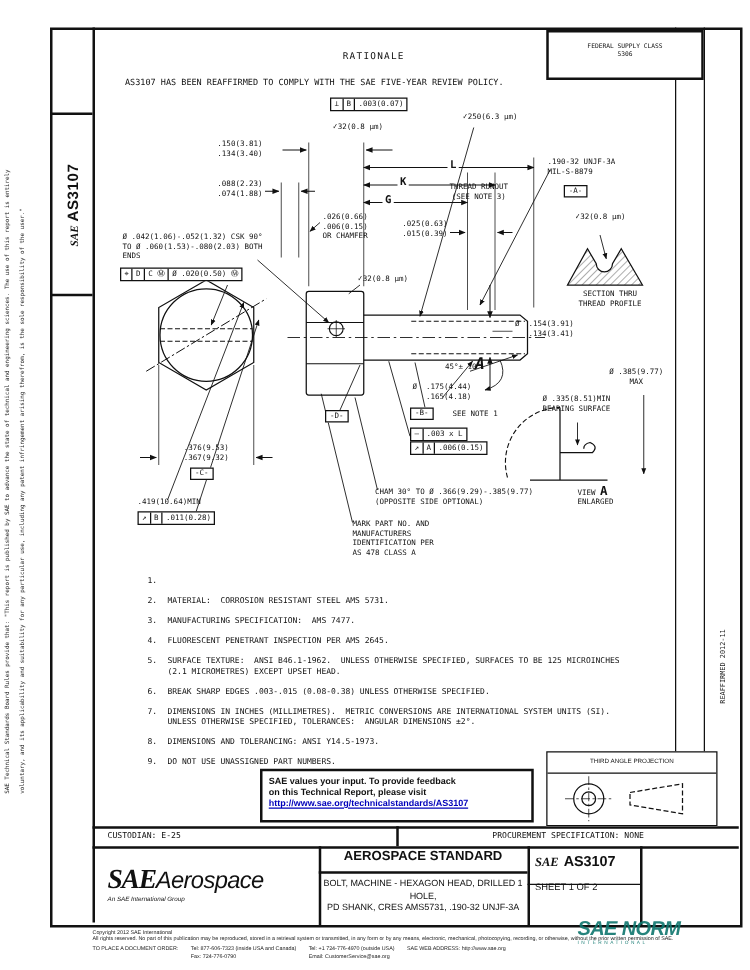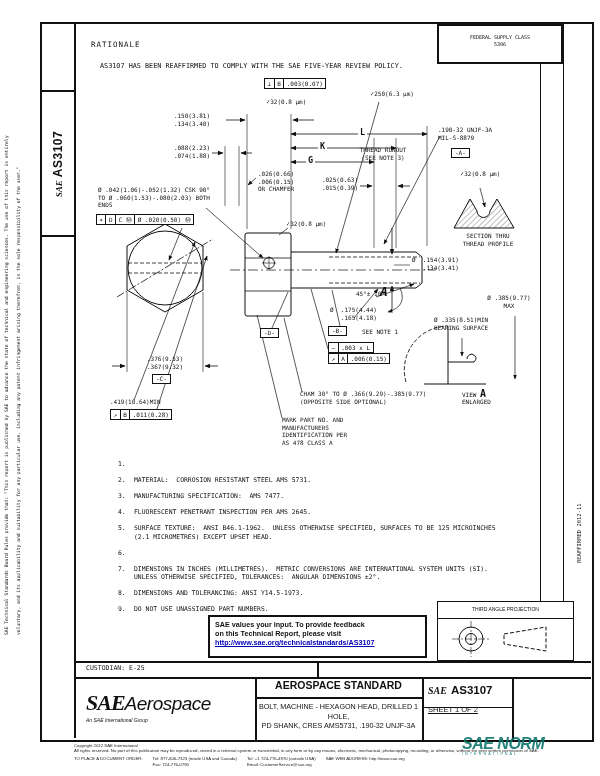--- a/index.html
+++ b/index.html
@@ -12,21 +12,21 @@
            background:#fff;text-align:center;font-size:5px;line-height:7px;padding-top:8px;box-sizing:border-box;}
   
   .vtext{position:absolute;font-size:4.7px;line-height:10px;color:#222;
          writing-mode:vertical-rl;transform:rotate(180deg);letter-spacing:0;}
   .vcode{position:absolute;left:42px;top:92px;width:32px;height:143px;display:flex;
          align-items:center;justify-content:center;}
   .vcode-inner{transform:rotate(-90deg);white-space:nowrap;display:flex;align-items:baseline;gap:3px;}
   .vcode-sae{font-family:"Liberation Serif",serif;font-style:italic;font-weight:bold;font-size:9px;}
   .vcode-num{font-family:"Liberation Sans",sans-serif;font-weight:bold;font-size:12px;letter-spacing:.5px;}
   
-  .rationale{position:absolute;left:91px;top:40px;width:466px;font-size:7.5px;letter-spacing:1px;}
+  .rationale{position:absolute;left:66px;top:40px;width:466px;text-align:center;font-size:7.5px;letter-spacing:1px;}
   .reaffirm{position:absolute;left:100px;top:62px;font-size:6.8px;}
   
   #drawing{position:absolute;left:74px;top:76px;width:466px;height:382px;}
   #drawing svg{position:absolute;left:0;top:0;}
   .lbl{position:absolute;font-size:6px;line-height:7.5px;white-space:pre;color:#111;}
   .lbl.rt{text-align:right;}
   .lbl.ctr{text-align:center;}
   .dimletter{position:absolute;font-size:8.5px;font-weight:bold;background:#fff;padding:0 2px;line-height:9px;}
   .dbox{position:absolute;border:1px solid #111;background:#fff;font-size:6px;line-height:8px;padding:0 3px;}
   .fcf{position:absolute;display:inline-flex;border:1px solid #111;background:#fff;}
@@ -59,21 +59,21 @@
   .logo-aero{font-family:"Liberation Sans",sans-serif;font-style:italic;font-size:19px;letter-spacing:-.5px;}
   .logo-sub{font-family:"Liberation Sans",sans-serif;font-style:italic;font-size:5px;margin-top:1px;}
   .ts-header{position:absolute;left:255px;top:679px;width:167px;text-align:center;
              font-family:"Liberation Sans",sans-serif;font-weight:bold;font-size:10.5px;}
   .ts-title{position:absolute;left:255px;top:702px;width:167px;text-align:center;
             font-family:"Liberation Sans",sans-serif;font-size:7.2px;line-height:9.5px;}
   .doc-cell{position:absolute;left:428px;top:684px;width:80px;}
   .doc-num{display:flex;align-items:baseline;gap:4px;}
   .doc-sae{font-family:"Liberation Serif",serif;font-style:italic;font-weight:bold;font-size:10px;}
   .doc-as{font-family:"Liberation Sans",sans-serif;font-weight:bold;font-size:11.5px;}
-  .doc-sheet{font-family:"Liberation Sans",sans-serif;font-size:7.5px;margin-top:9px;text-decoration:underline;}
+  .doc-sheet{font-family:"Liberation Sans",sans-serif;font-size:7.5px;margin-top:9px;}
   
   .copyright{position:absolute;left:74px;top:743px;width:500px;
              font-family:"Liberation Sans",sans-serif;font-size:4.3px;line-height:5.4px;color:#222;}
   .order-row{display:flex;gap:10px;margin-top:2px;}
   .order-row .col{white-space:nowrap;}
   .order-row .col div{margin-bottom:1px;}
   .wm{position:absolute;left:462px;top:736px;color:#0f766e;font-family:"Liberation Sans",sans-serif;
       font-style:italic;opacity:.9;}
   .wm-line{font-weight:bold;font-size:16px;letter-spacing:-.5px;line-height:16px;}
   .wm-sub{font-size:3.8px;letter-spacing:2px;font-style:normal;}
@@ -296,20 +296,21 @@
         <span class="n">4.</span>
         <span class="t">FLUORESCENT PENETRANT INSPECTION PER AMS 2645.</span>
       </div>
     <div class="note">
         <span class="n">5.</span>
         <span class="t">SURFACE TEXTURE:  ANSI B46.1-1962.  UNLESS OTHERWISE SPECIFIED, SURFACES TO BE 125 MICROINCHES
 (2.1 MICROMETRES) EXCEPT UPSET HEAD.</span>
       </div>
     <div class="note">
         <span class="n">6.</span>
+        <span class="t">BREAK SHARP EDGES .003-.015 (0.08-0.38) UNLESS OTHERWISE SPECIFIED.</span>
       </div>
     <div class="note">
         <span class="n">7.</span>
         <span class="t">DIMENSIONS IN INCHES (MILLIMETRES).  METRIC CONVERSIONS ARE INTERNATIONAL SYSTEM UNITS (SI).
 UNLESS OTHERWISE SPECIFIED, TOLERANCES:  ANGULAR DIMENSIONS ±2°.</span>
       </div>
     <div class="note">
         <span class="n">8.</span>
         <span class="t">DIMENSIONS AND TOLERANCING: ANSI Y14.5-1973.</span>
       </div>
@@ -322,20 +323,21 @@
   <div class="feedback">
     <div>SAE values your input. To provide feedback</div>
     <div>on this Technical Report, please visit</div>
     <a href="#">http://www.sae.org/technicalstandards/AS3107</a>
   </div>
 
   <div class="ln" style="left:74px;top:661px;width:517px;height:1.5px;"></div>
   <div class="ln" style="left:317px;top:661px;width:1.5px;height:16px;"></div>
   <div class="ln" style="left:74px;top:677px;width:517px;height:1.5px;"></div>
   <div class="custodian">CUSTODIAN:  E-25</div>
+  <div class="procure">PROCUREMENT SPECIFICATION:  NONE</div>
 
   <div class="tab-box">
     <div class="tab-label">THIRD ANGLE PROJECTION</div>
     <svg width="134" height="40" viewBox="0 0 134 40">
       <g stroke="#111" fill="none">
         <circle cx="33" cy="20" r="12" stroke-width="1"></circle>
         <circle cx="33" cy="20" r="5.5" stroke-width="1"></circle>
         <line x1="14" y1="20" x2="52" y2="20" stroke-width=".6" stroke-dasharray="7,2,2,2"></line>
         <line x1="33" y1="2" x2="33" y2="38" stroke-width=".6" stroke-dasharray="7,2,2,2"></line>
         <polygon points="66,15 108,8 108,32 66,25" stroke-width="1" stroke-dasharray="4,2"></polygon>

